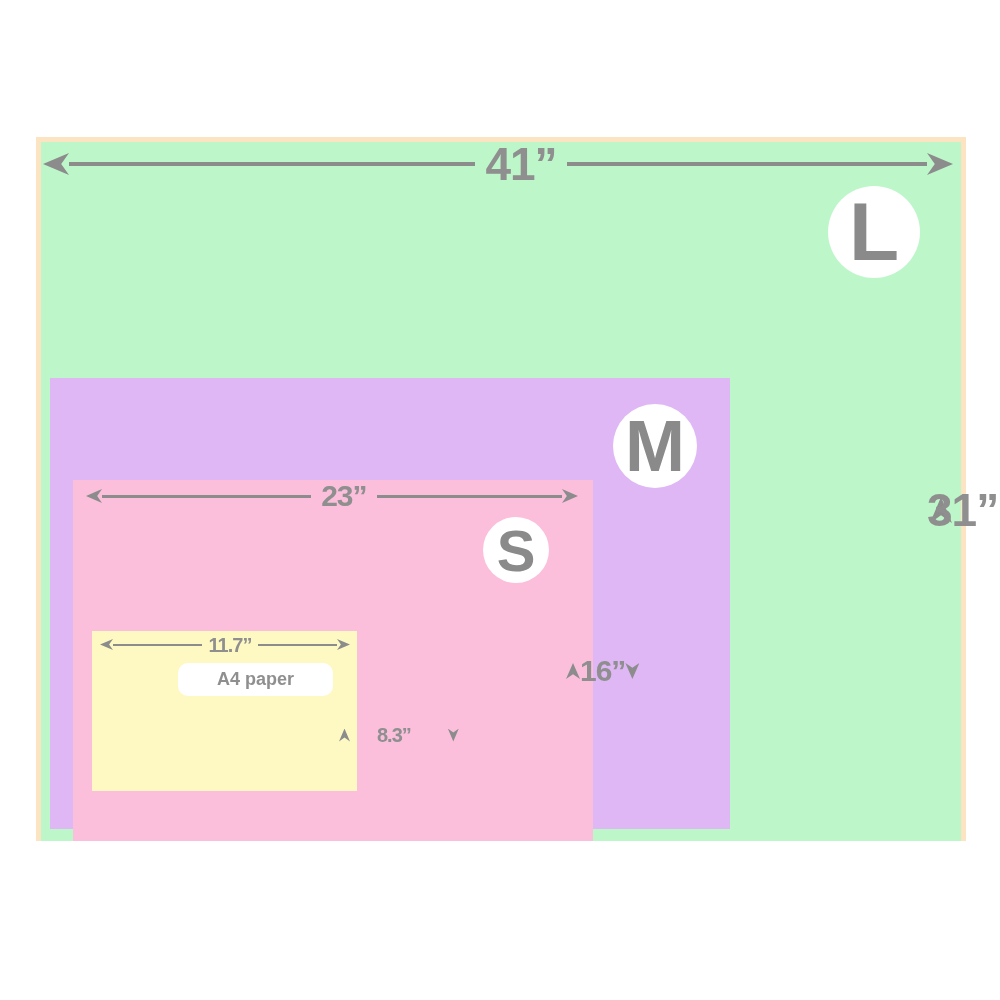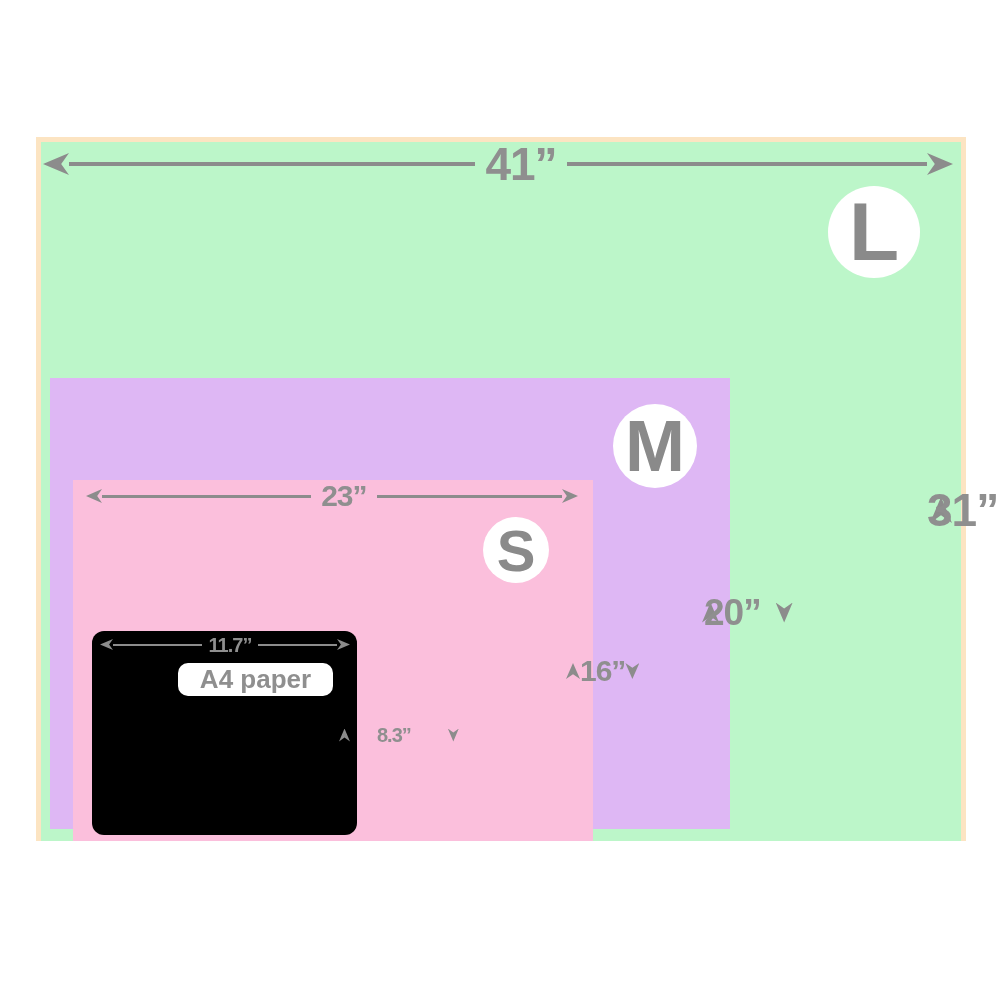--- a/index.html
+++ b/index.html
@@ -10,21 +10,21 @@
   }
   .rect{position:absolute;}
   #rect-l{
     left:36px;top:137px;width:930px;height:704px;
     background:#bcf6c9;
     border:5px solid #fce4c2;border-bottom:none;
     box-sizing:border-box;
   }
   #rect-m{left:9px;top:236px;width:680px;height:451px;background:#deb7f4;}
   #rect-s{left:23px;top:76px;width:520px;height:361px;background:#fbbfdc;margin-top:26px;}
-  #rect-a4{left:19px;top:151px;width:265px;height:204px;background:#000000;border-radius:12px;}
+  #rect-a4{left:19px;top:151px;width:265px;height:160px;background:#fef9c3;}
 
   
   .dim{position:absolute;display:flex;align-items:center;color:#8f8f8f;}
   .dim-h{flex-direction:row;text-align:right;}
   .dim-v{flex-direction:row;}
   .l1{--lw:4px;--alen:26px;--across:22px;--fs:46px;}
   .l2{--lw:3px;--alen:20px;--across:17px;--fs:37px;}
   .l3{--lw:3px;--alen:16px;--across:14px;--fs:30px;}
   .l4{--lw:2px;--alen:13px;--across:11px;--fs:20px;}
   .dim-h{height:var(--across);}
@@ -58,21 +58,21 @@
   }
   #badge-l{left:787px;top:44px;width:92px;height:92px;font-size:82px;}
   #badge-m{left:563px;top:26px;width:84px;height:84px;font-size:72px;}
   #badge-s{left:410px;top:37px;width:66px;height:66px;font-size:58px;}
 
   
   #a4-tag{
     position:absolute;left:86px;top:32px;width:155px;height:33px;
     background:#ffffff;border-radius:10px;
     display:flex;align-items:center;justify-content:center;
-    color:#8f8f8f;font-weight:bold;font-size:26px;white-space:nowrap;
+    color:#8f8f8f;font-weight:bold;font-size:18px;white-space:nowrap;
   }
 
   
   #lbl-31{transform:translateX(-25px);}
   #lbl-20{transform:translateX(-15px);}
   #lbl-83{transform:translateX(-5px);}
 
   
   #dim-41{left:2px;top:11px;width:910px;}
   #dim-31{left:889px;top:43px;height:650px;}
@@ -104,27 +104,20 @@
     <span class="ah down"></span>
   </div>
 
   <div class="badge" id="badge-l">
     <span>L</span>
   </div>
 
   <div class="rect" id="rect-m">
 
 
-    <div class="dim dim-v l2" id="dim-20">
-      <span class="ah up"></span>
-      <span class="seg a"></span>
-      <span class="lbl" id="lbl-20">20”</span>
-      <span class="seg b"></span>
-      <span class="ah down"></span>
-    </div>
 
     <div class="badge" id="badge-m">
       <span>M</span>
     </div>
 
     <div class="rect" id="rect-s">
 
       <div class="dim dim-h l3" id="dim-23">
         <span class="ah left"></span>
         <span class="seg a"></span>

